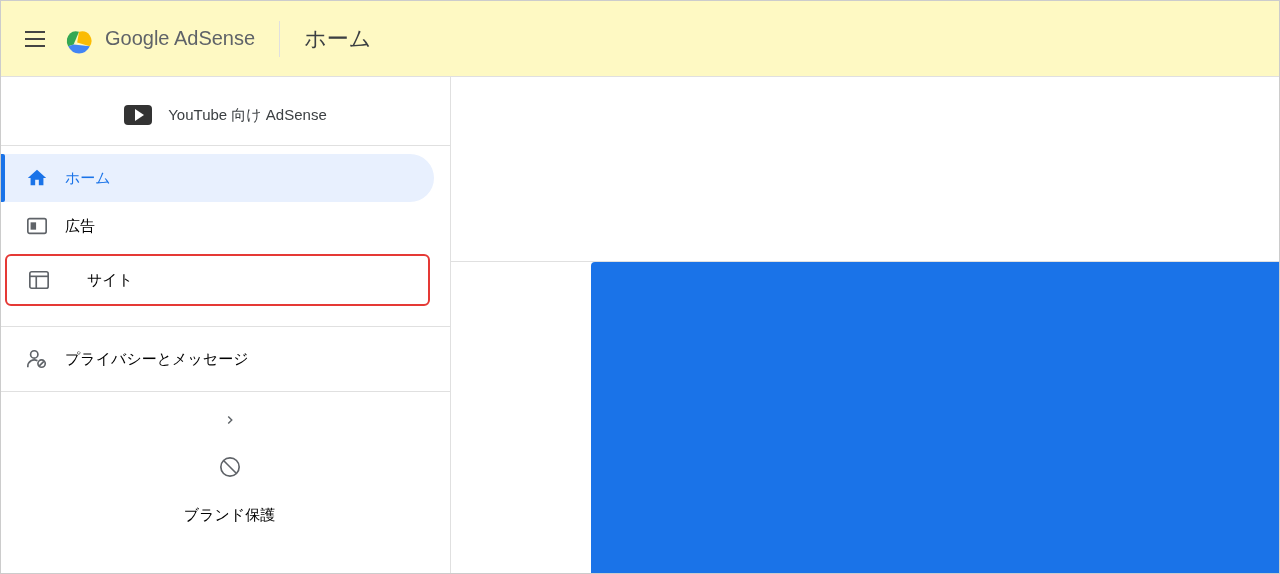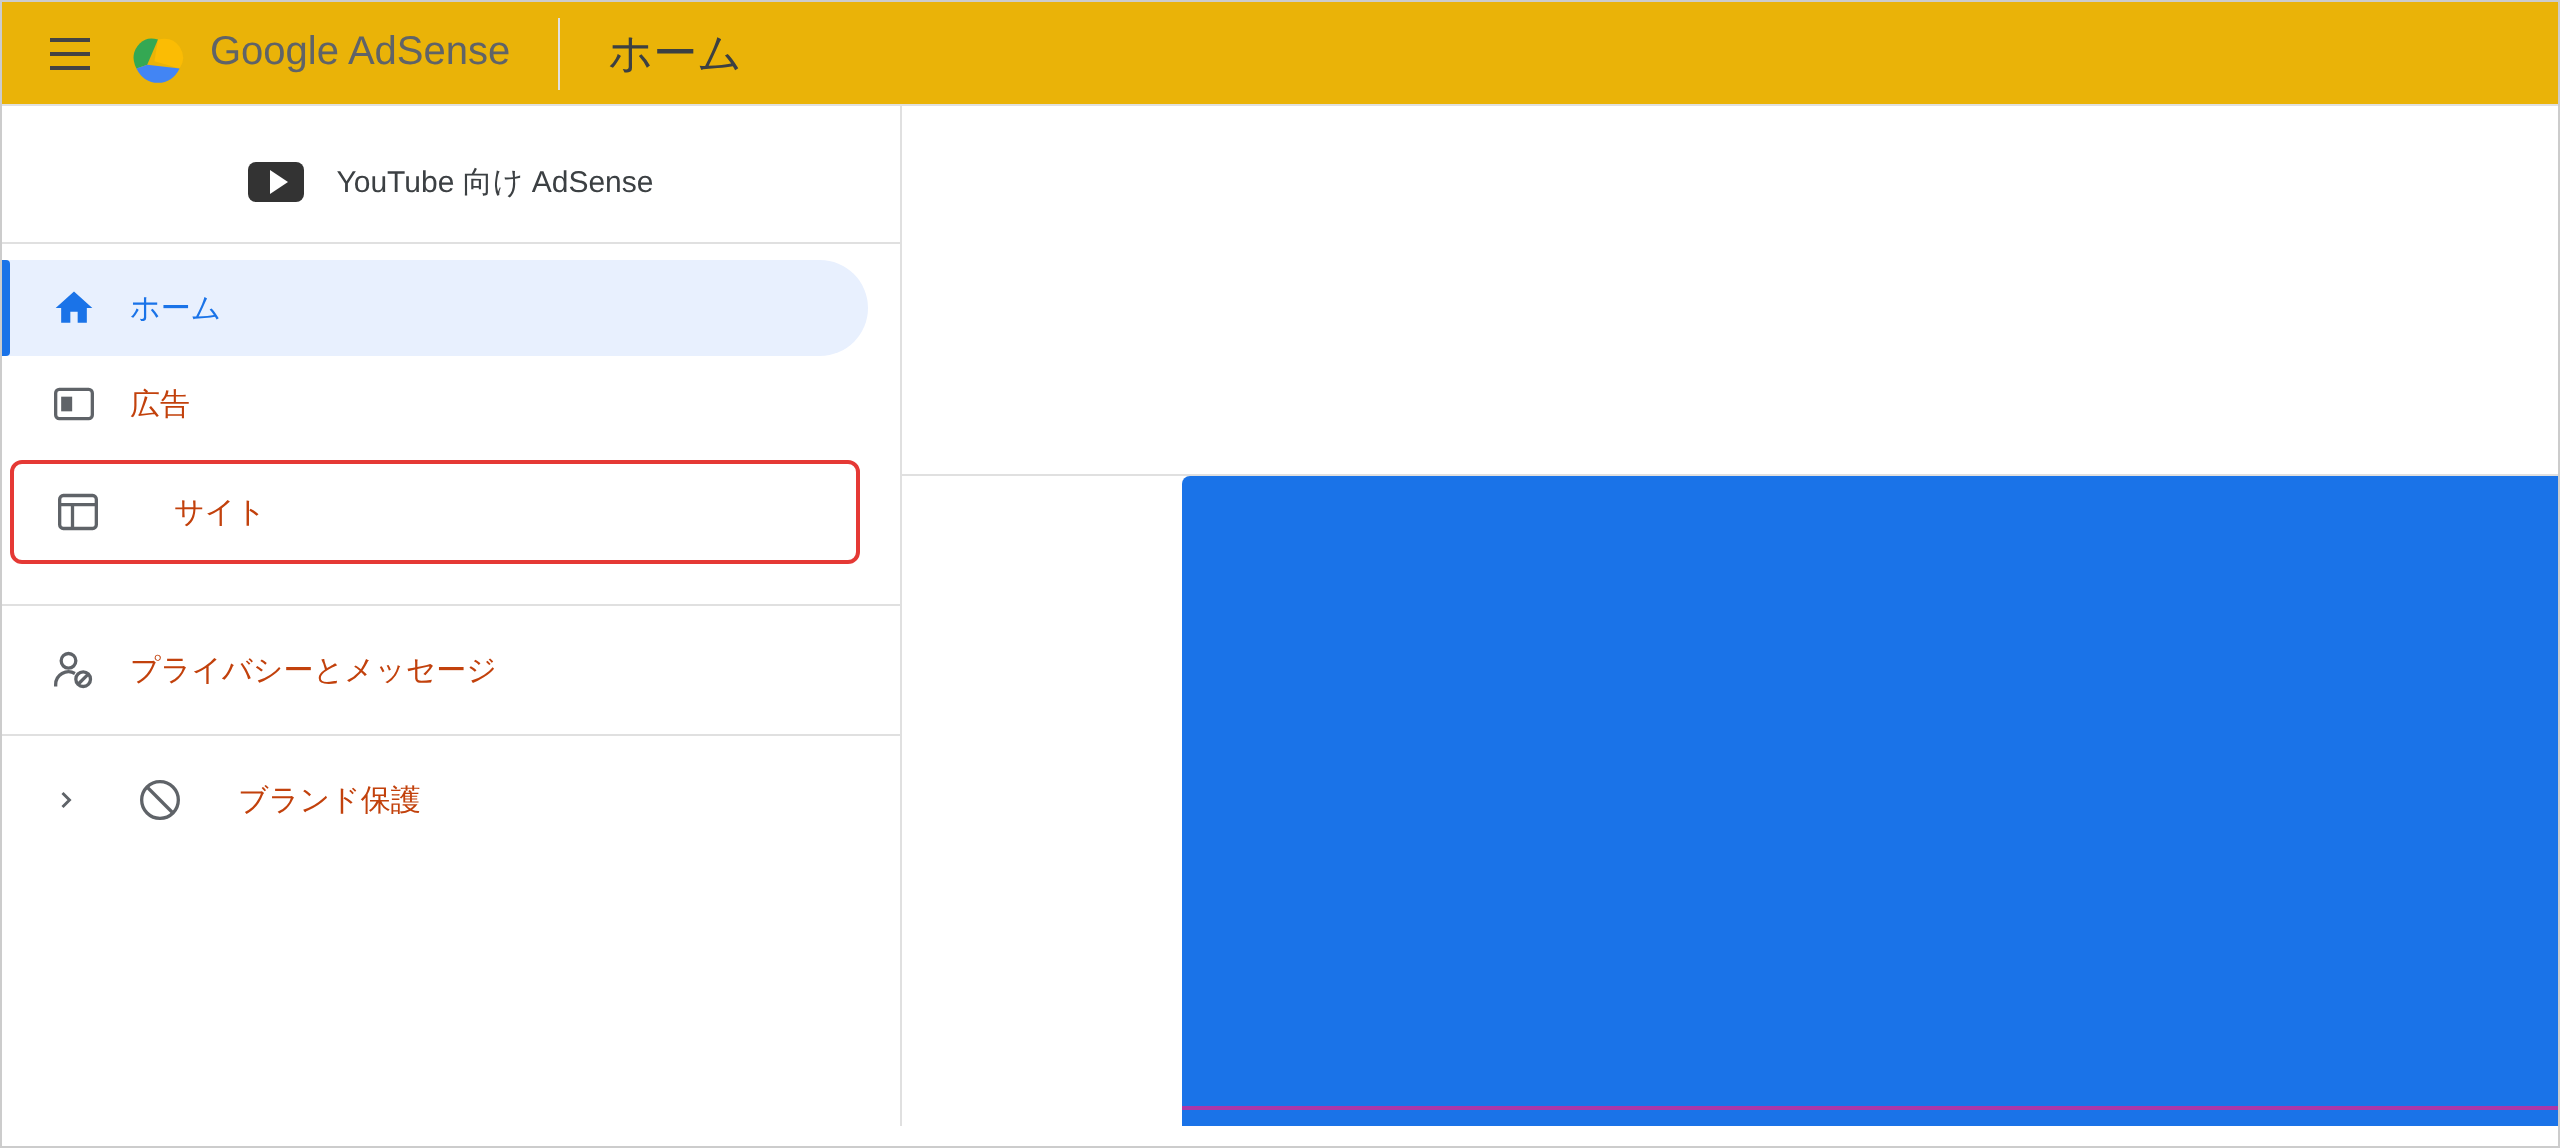--- a/index.html
+++ b/index.html
@@ -14,23 +14,23 @@
       width: 1280px;
       height: 574px;
       overflow: hidden;
       border: 1px solid #ccc;
     }
 
     
     .top-header {
       display: flex;
       align-items: center;
-      height: 52px;
+      height: 76px;
       border-bottom: 1px solid #e0e0e0;
-      background: #eab308;
+      background: #fef9c3;
       padding: 0 16px;
     }
 
     .hamburger-btn {
       background: none;
       border: none;
       cursor: pointer;
       padding: 8px;
       margin-right: 8px;
       display: flex;
@@ -178,21 +178,21 @@
       width: 24px;
       height: 24px;
       display: flex;
       align-items: center;
       justify-content: center;
       flex-shrink: 0;
     }
 
     .nav-item-label {
       font-size: 15px;
-      color: #c2410c;
+      color: #000000;
     }
 
     .nav-item.active .nav-item-label {
       color: #1a73e8;
       font-weight: 500;
     }
 
     .nav-item.active .nav-item-icon svg {
       fill: #1a73e8;
     }
@@ -336,21 +336,21 @@
           <path d="M2 21v-1a7 7 0 0 1 10.5-6.1"></path>
           <circle cx="17" cy="17" r="4"></circle>
           <line x1="14.5" y1="19.5" x2="19.5" y2="14.5"></line>
         </svg>
       </div>
       <span class="nav-item-label">プライバシーとメッセージ</span>
     </div>
 
     <div class="nav-divider"></div>
 
-    <div class="nav-item-sub" style="display:flex;align-items:center;gap:27px;padding:12px 16px 12px 24px;cursor:pointer;">
+    <div class="nav-item-sub" style="display:flex;align-items:center;gap:27px;padding:12px 16px 12px 24px;cursor:pointer;flex-direction:column;">
       <div class="chevron-icon">
         <svg width="14" height="14" viewBox="0 0 24 24" fill="none" stroke="#5f6368" stroke-width="2.5">
           <polyline points="9 18 15 12 9 6"></polyline>
         </svg>
       </div>
       <div class="nav-item-icon">
         <svg width="22" height="22" viewBox="0 0 24 24" fill="none" stroke="#5f6368" stroke-width="1.8" xmlns="http://www.w3.org/2000/svg">
           <circle cx="12" cy="12" r="10"></circle>
           <line x1="4.93" y1="4.93" x2="19.07" y2="19.07"></line>
         </svg>

